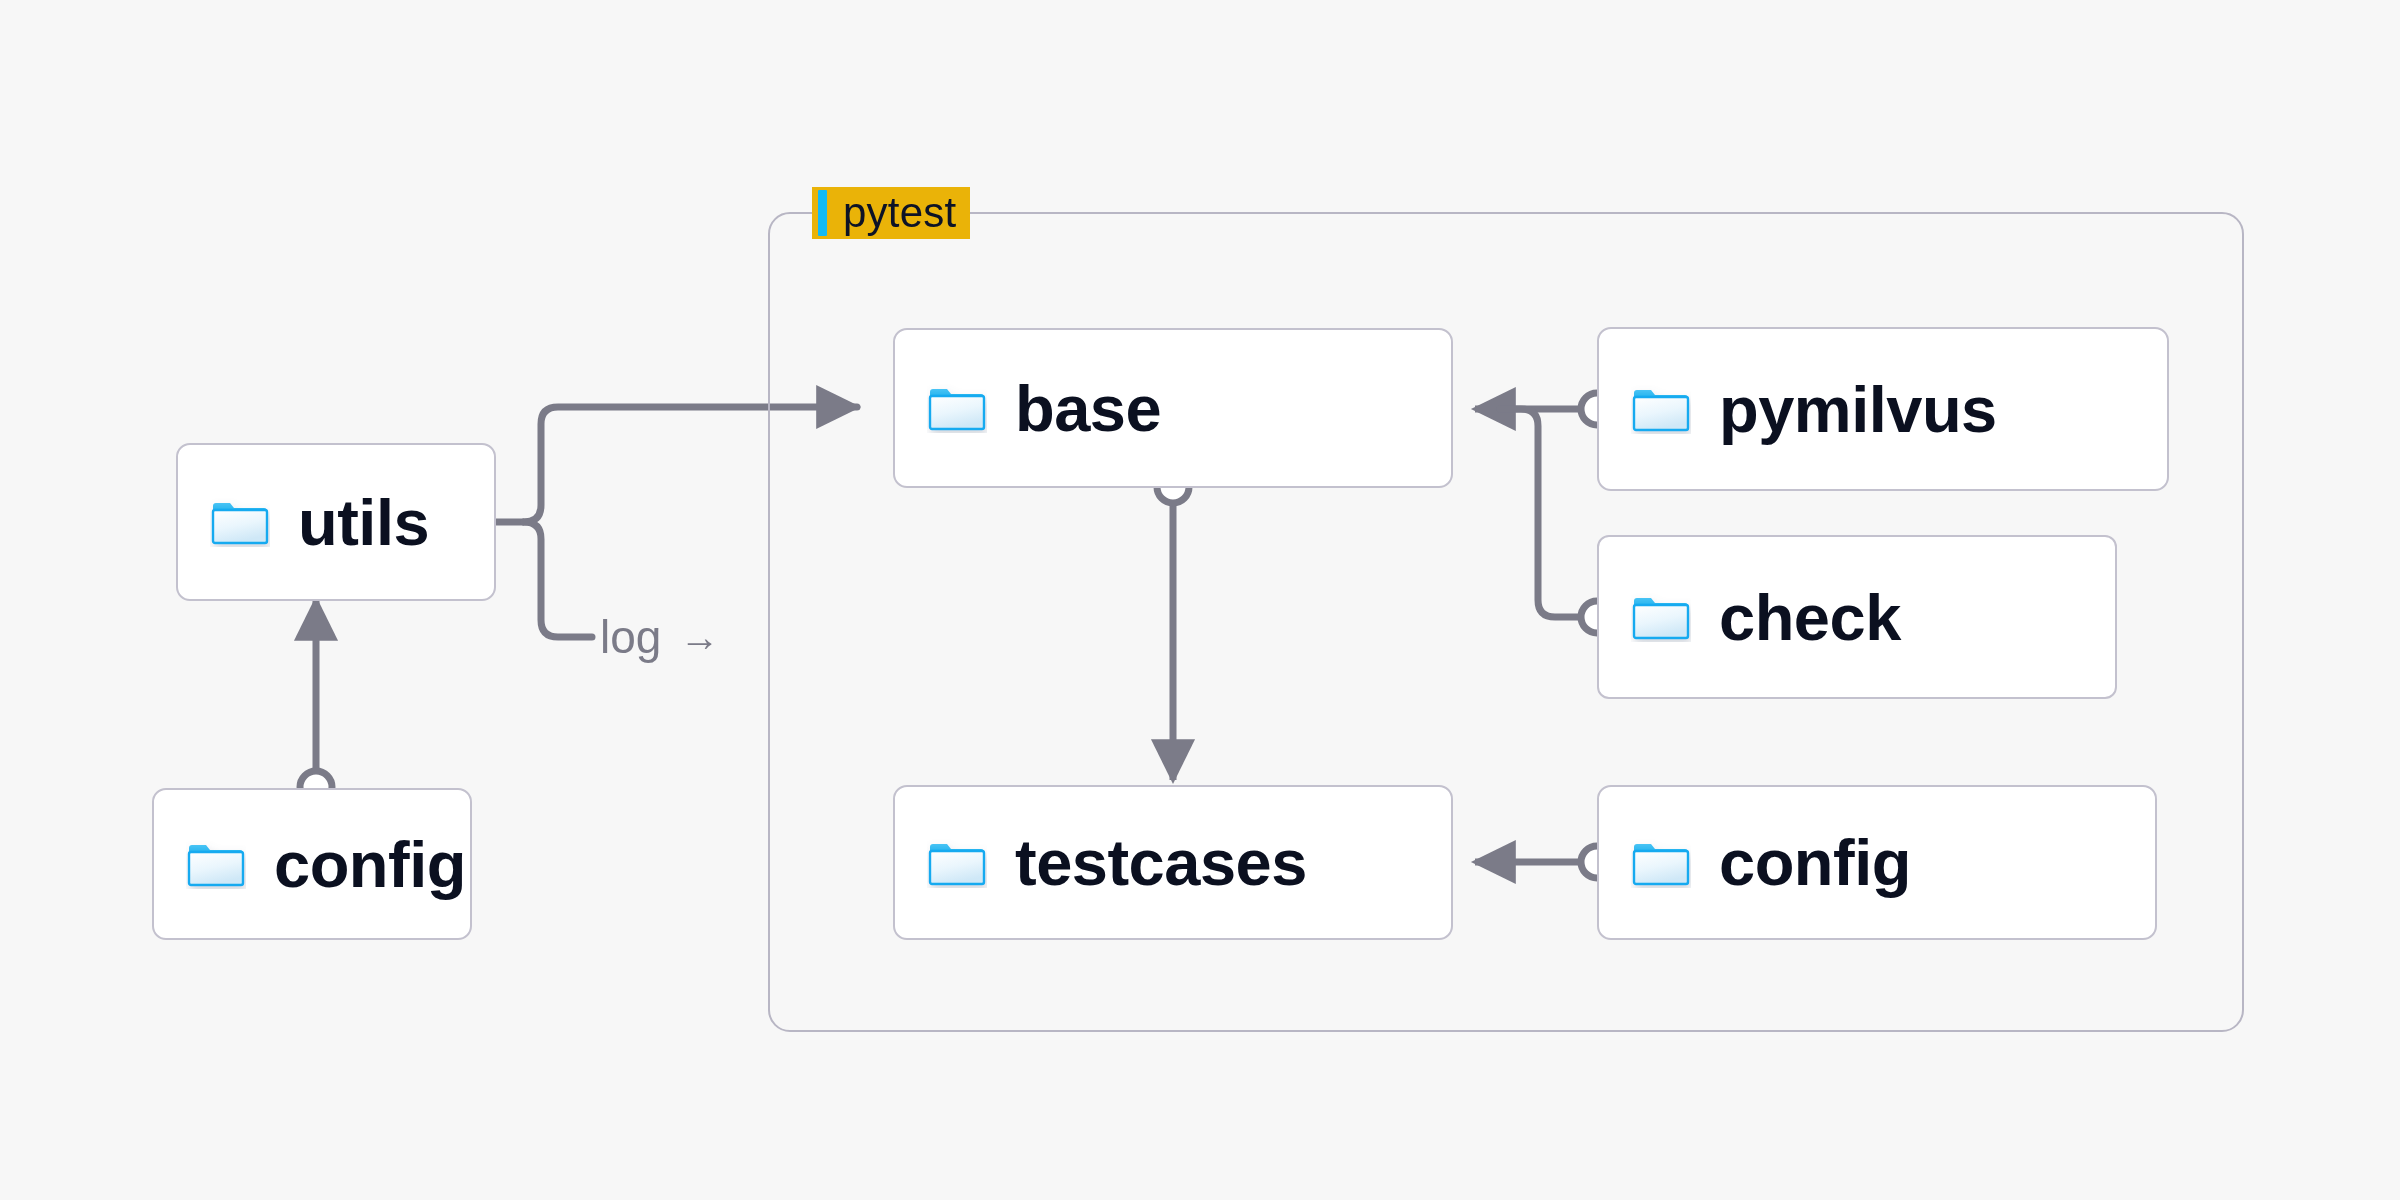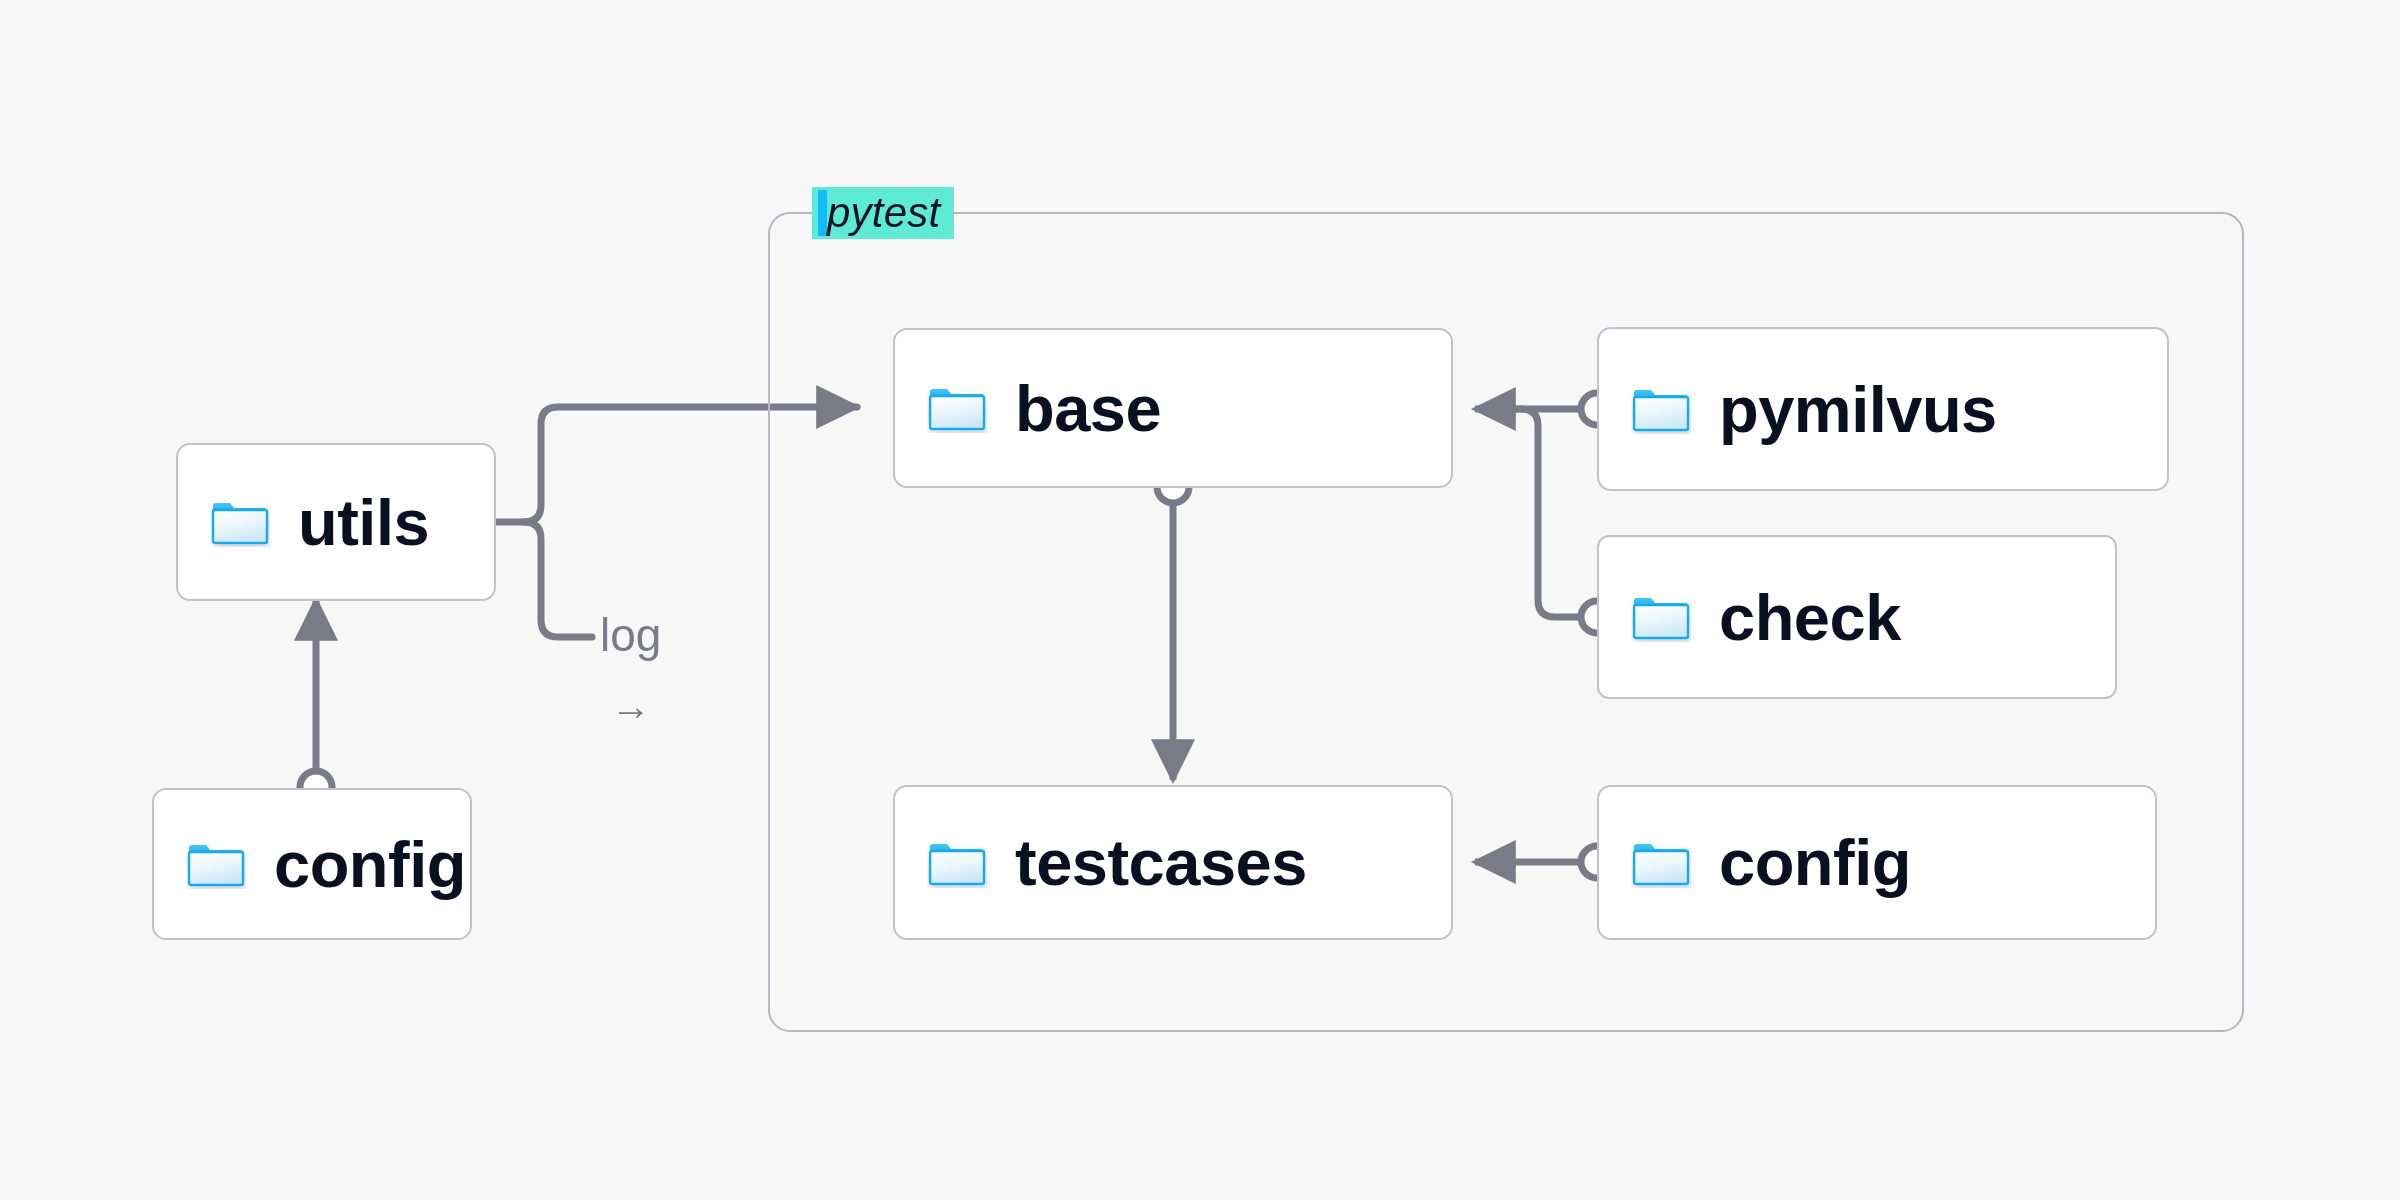--- a/index.html
+++ b/index.html
@@ -30,24 +30,24 @@
     position: absolute;
     border: 2px solid #b8b6c4;
     border-radius: 22px;
     background: transparent;
     box-sizing: border-box;
   }
   .group-label {
     position: absolute;
     display: flex;
     align-items: center;
-    background: #5eead4;
+    gap: 16px;
+    background: #eab308;
     padding: 0 14px 0 6px;
     white-space: nowrap;
-    font-style: italic;
   }
   .group-label .bar {
     display: block;
     width: 9px;
     height: 46px;
     background: #13baf4;
     border-radius: 1px;
   }
   .group-label .txt {
     font-size: 42px;
@@ -79,25 +79,24 @@
     width: 60px;
     height: 50px;
     flex: 0 0 auto;
     display: block;
   }
   
   .edge-label {
     position: absolute;
     display: flex;
     align-items: center;
-    gap: 24px;
+    gap: 18px;
     color: #7b7b88;
     font-size: 46px;
     white-space: nowrap;
-    flex-direction: column;
   }
   .edge-label .arrowglyph {
     font-size: 40px;
     line-height: 1;
     color: #7b7b88;
   }
 </style>
 </head>
 <body>
 

